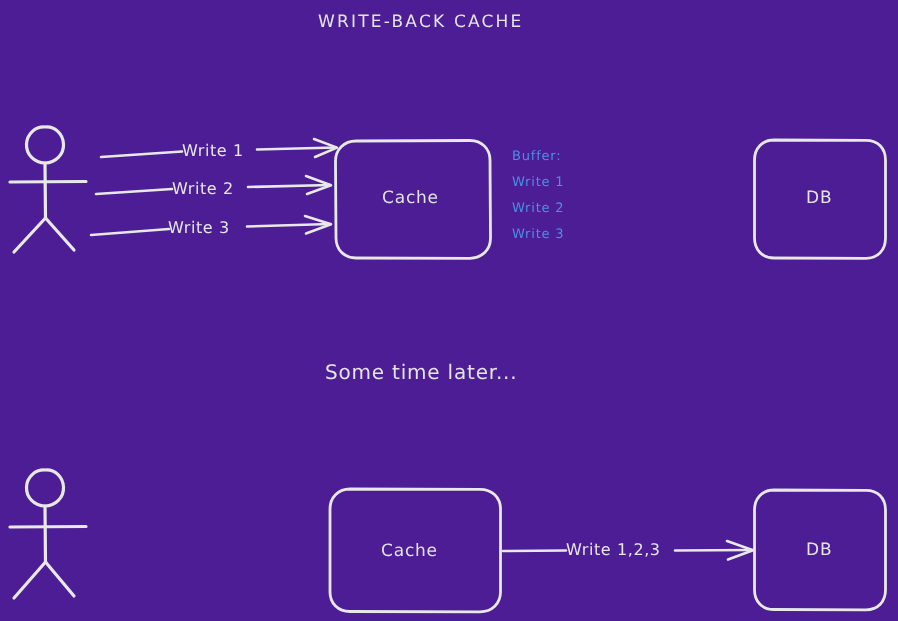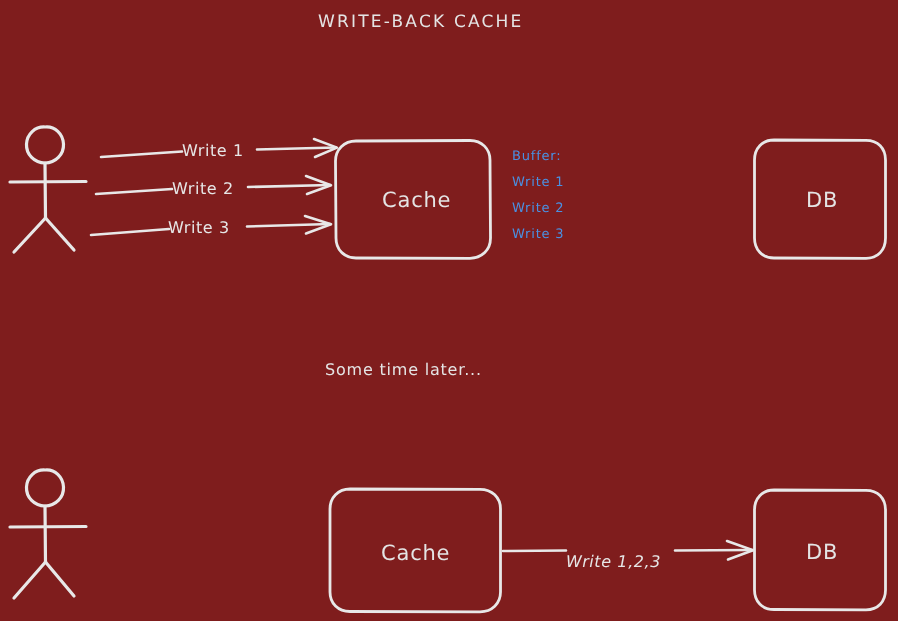--- a/index.html
+++ b/index.html
@@ -4,21 +4,21 @@
 <style>
   html, body {
     margin: 0;
     padding: 0;
     background: #141414;
   }
   #canvas {
     position: relative;
     width: 898px;
     height: 621px;
-    background: #7f1d1d;
+    background: #4c1d95;
     overflow: hidden;
     font-family: "DejaVu Sans", sans-serif;
   }
   #canvas svg {
     position: absolute;
     top: 0;
     left: 0;
     width: 898px;
     height: 621px;
     overflow: visible;
@@ -30,32 +30,32 @@
     color: #e8e8e8;
     letter-spacing: 0.5px;
     text-rendering: geometricPrecision;
   }
   .diagram-title {
     font-size: 17px;
     letter-spacing: 2.2px;
     color: #e4e4e4;
   }
   .node-label {
-    font-size: 21px;
+    font-size: 17px;
     letter-spacing: 0.8px;
     color: #e4e4e4;
     text-align: center;
   }
   .edge-label {
     font-size: 16px;
     letter-spacing: 0.6px;
     color: #e6e6e6;
   }
   .note-label {
-    font-size: 16px;
+    font-size: 20px;
     letter-spacing: 0.8px;
     color: #e4e4e4;
   }
   .buffer-line {
     font-size: 13px;
     letter-spacing: 0.8px;
   }
   .stroke-w { stroke: #e8e8e8; fill: none; stroke-linecap: round; stroke-linejoin: round; }
 </style>
 </head>
@@ -148,17 +148,17 @@
     <div class="hand-text buffer-line" style="position:static; color:#4a90e2; line-height:26px;">Write 2</div>
     <div class="hand-text buffer-line" style="position:static; color:#4a90e2; line-height:26px;">Write 3</div>
   </div>
 
   <div class="hand-text node-label" style="left:806px; top:188px;">DB</div>
 
   <div class="hand-text note-label" style="left:325px; top:360px;">Some time later...</div>
 
   <div class="hand-text node-label" style="left:381px; top:541px;">Cache</div>
 
-  <div class="hand-text edge-label" style="left:566px; top:552px;font-style:italic;">Write 1,2,3</div>
+  <div class="hand-text edge-label" style="left:566px; top:540px;">Write 1,2,3</div>
 
   <div class="hand-text node-label" style="left:806px; top:540px;">DB</div>
 
 </div>
 
 </body></html>

